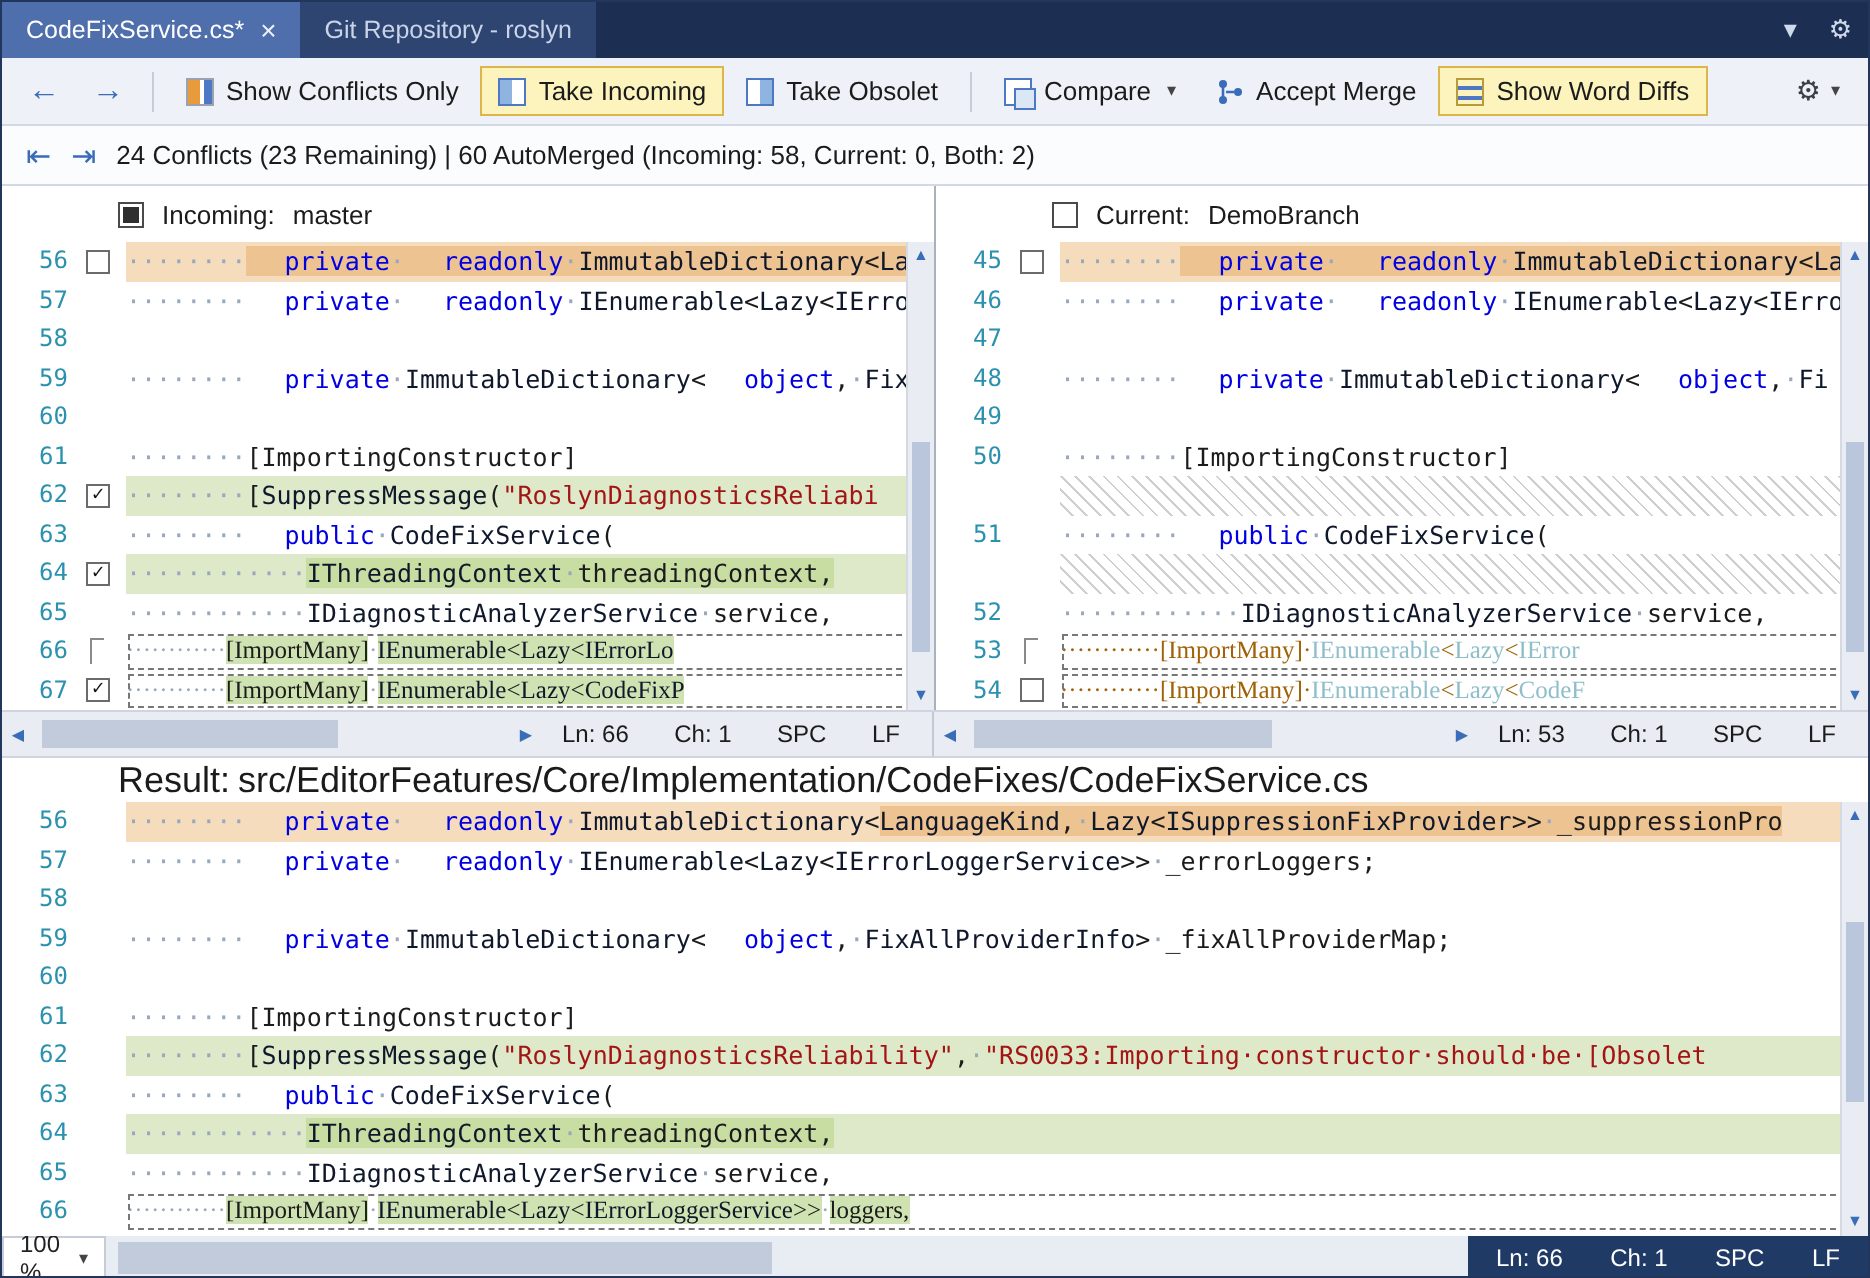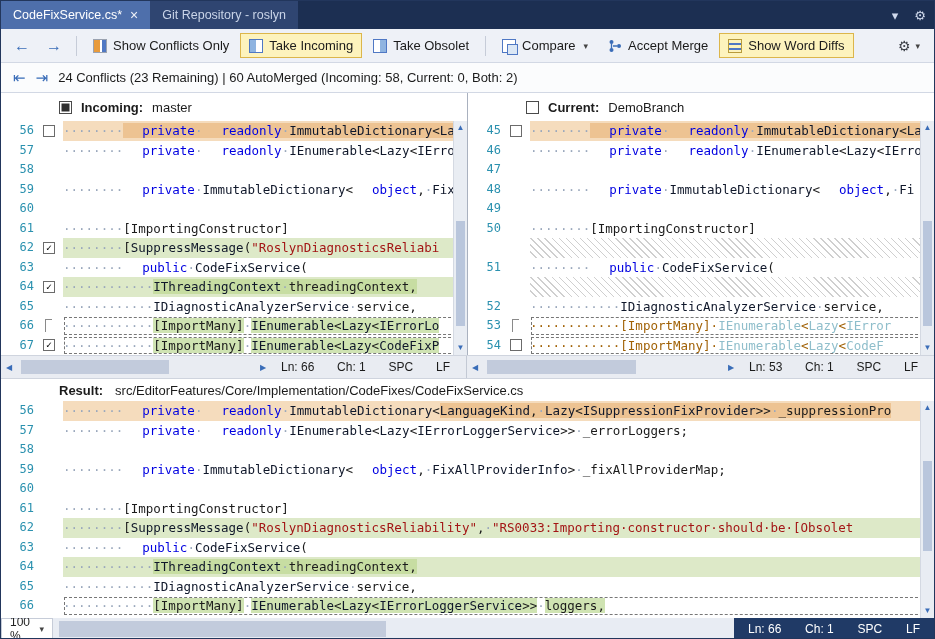--- a/index.html
+++ b/index.html
@@ -48,47 +48,47 @@
   .ln  { width:40px; flex:none; text-align:right; padding-right:7px; color:#2b91af; font-size:12px; }
   .gut { width:22px; flex:none; display:flex; align-items:center; justify-content:flex-start; padding-left:2px; }
   .cb  { width:12px; height:12px; border:1px solid #6b6b6b; background:#fff; font-size:10px; line-height:10px; text-align:center; color:#111; }
   .brk { width:7px; height:13px; border-left:1px solid #8a8a8a; border-top:1px solid #8a8a8a; margin-left:2px; }
   .code { flex:1; white-space:pre; overflow:hidden; }
   .kw { color:#0000e1;padding-left:19px; } .ty { color:#0f172a; } .st { color:#a31515; } .pl { color:#1b1b1b; }
   .ws { color:#9aa8bc; } .gr { color:#a16207; } .grt { color:#8fbecb; }
   .bg-orange { background:#f5dcbd; }  .bg-orange .d { background:#edc392; }
   .bg-green  { background:#dde9c8; }  .bg-green  .d { background:#c7dda2; }
   .g { background:#cfe3b2; }
-  .dbox { outline:1px dashed #777; outline-offset:-2px; }
+  .dbox { outline:1px dashed #777; outline-offset:-2px;font-family:Liberation Serif, serif; }
   .hatch { background:repeating-linear-gradient(45deg,#fff 0 4px,#cfcfcf 4px 5px); }
   
   .vscroll { position:absolute; right:0; width:14px; background:#e9edf3; border-left:1px solid #d4d9e2; }
   .pane .vscroll { top:28px; height:234px; }
   .sarrow { display:block; height:14px; color:#3a6db8; font-size:8px; text-align:center; line-height:14px; }
   .sarrow.bottom { position:absolute; bottom:0; left:0; right:0; }
   .vthumb { position:absolute; left:2px; right:2px; background:#b9c6dc; }
   .mid-strip { height:24px; display:flex; background:#e9ecf2; border-top:1px solid #cfd4de; border-bottom:1px solid #cfd4de; }
   .hs-half { display:flex; align-items:center; }
   .hs-left  { width:467px; border-right:1px solid #c3c9d4; }
   .hs-right { width:468px; }
   .harrow { width:16px; text-align:center; color:#3a6db8; font-size:8px; }
   .htrack { flex:1; height:100%; position:relative; }
   .hthumb { position:absolute; top:4px; bottom:4px; left:4px; width:62%; background:#c2cbdc; }
   .hstatus { display:flex; width:195px; flex:none; justify-content:space-between; padding:0 16px 0 10px; font-size:12px; color:#1b1b1b; }
   
-  .result-header { height:22px; display:flex; align-items:center; gap:12px; padding-left:58px; background:#fff; font-size:13px; }
+  .result-header { height:22px; display:flex; align-items:center; gap:4px; padding-left:58px; background:#fff; font-size:18px; }
   .result-body { height:217px; position:relative; overflow:hidden; background:#fff; }
   .result-body .vscroll { top:0; height:217px; }
   
   .statusbar { height:22px; display:flex; align-items:stretch; background:#203a66; }
   .zoom { width:52px; background:#fff; border:1px solid #c6ccd8; display:flex; align-items:center; justify-content:space-between; padding:0 8px; font-size:12px; color:#222; }
   .btrack { flex:1; background:#e8ecf3; position:relative; }
   .bthumb { position:absolute; top:3px; bottom:3px; left:6px; width:48%; background:#c2cbdc; }
   .bstatus { width:200px; display:flex; align-items:center; justify-content:space-between; padding:0 14px; color:#fff; font-size:12px; }
-  b { font-weight:bold; }
+  b { font-weight:normal; }
 </style>
 </head>
 <body>
 
 <div class="window">
 
   <div class="tabbar">
     <div class="tab active">
       <span class="tab-label">CodeFixService.cs*</span>
       <span class="tab-close">×</span>

